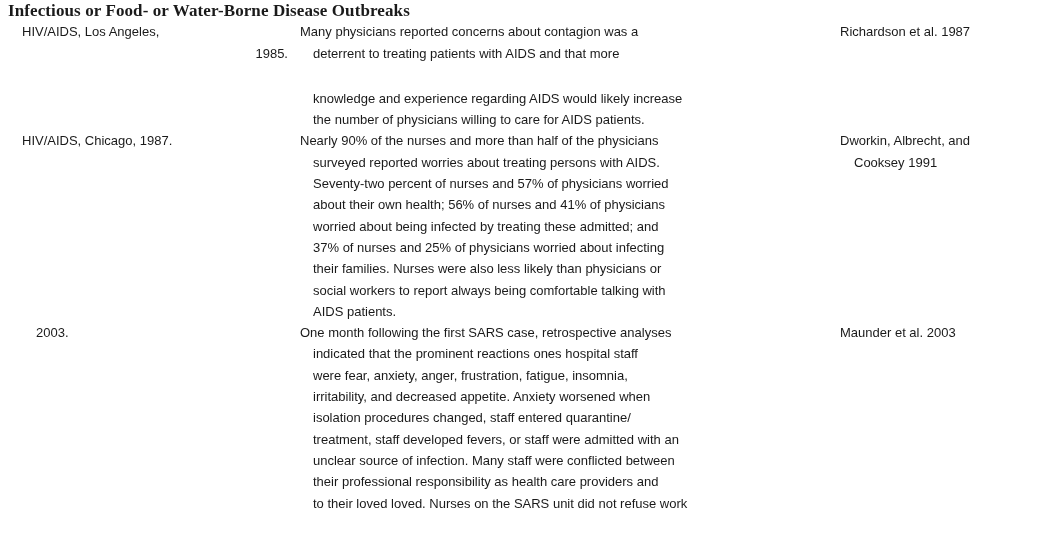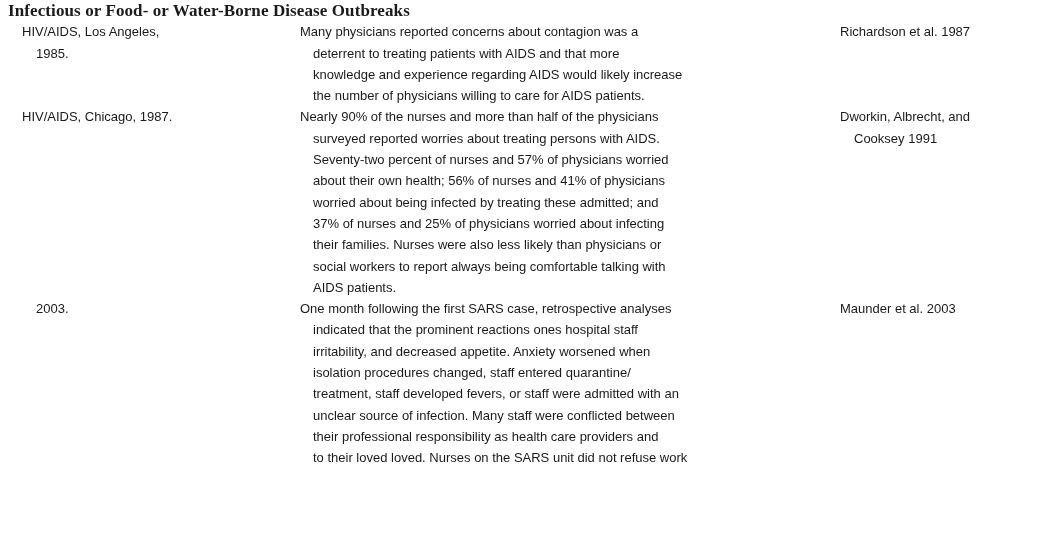--- a/index.html
+++ b/index.html
@@ -76,26 +76,26 @@
 
 <div class="page">
 
   <div class="section-heading">Infectious or Food- or Water-Borne Disease Outbreaks</div>
 
   <div class="table">
 
     <div class="row">
       <div class="cell cell-setting" style="text-indent: 0px;">
         <span class="line" style="text-indent: 0px; margin-left: -14px;">HIV/AIDS, Los Angeles,</span>
-        <span class="line cont" style="text-indent: 0px;">1985.</span>
+        <span class="line cont" style="text-indent: 0px; text-align: right;">1985.</span>
       </div>
       <div class="cell cell-finding" style="text-indent: 0px;">
         <span class="line" style="text-indent: 0px; margin-left: -13px;">Many physicians reported concerns about contagion was a</span>
         <span class="line cont" style="text-indent: 0px;">deterrent to treating patients with AIDS and that more</span>
-        <span class="line cont" style="text-indent: 0px;">knowledge and experience regarding AIDS would likely increase</span>
+        <span class="line cont" style="text-indent: 0px; margin-top: 24px;">knowledge and experience regarding AIDS would likely increase</span>
         <span class="line cont" style="text-indent: 0px;">the number of physicians willing to care for AIDS patients.</span>
       </div>
       <div class="cell cell-citation" style="text-indent: 0px;">
         <span class="line" style="text-indent: 0px; margin-left: -14px;">Richardson et al. 1987</span>
       </div>
     </div>
 
     <div class="row">
       <div class="cell cell-setting" style="text-indent: 0px;">
         <span class="line" style="text-indent: 0px; margin-left: -14px;">HIV/AIDS, Chicago, 1987.</span>
@@ -117,20 +117,21 @@
       </div>
     </div>
 
     <div class="row">
       <div class="cell cell-setting" style="text-indent: 0px;">
         <span class="line cont" style="text-indent: 0px;">2003.</span>
       </div>
       <div class="cell cell-finding" style="text-indent: 0px;">
         <span class="line" style="text-indent: 0px; margin-left: -13px;">One month following the first SARS case, retrospective analyses</span>
         <span class="line cont" style="text-indent: 0px;">indicated that the prominent reactions ones hospital staff</span>
+        <span class="line cont" style="text-indent: 0px;">were fear, anxiety, anger, frustration, fatigue, insomnia,</span>
         <span class="line cont" style="text-indent: 0px;">irritability, and decreased appetite. Anxiety worsened when</span>
         <span class="line cont" style="text-indent: 0px;">isolation procedures changed, staff entered quarantine/</span>
         <span class="line cont" style="text-indent: 0px;">treatment, staff developed fevers, or staff were admitted with an</span>
         <span class="line cont" style="text-indent: 0px;">unclear source of infection. Many staff were conflicted between</span>
         <span class="line cont" style="text-indent: 0px;">their professional responsibility as health care providers and</span>
         <span class="line cont" style="text-indent: 0px;">to their loved loved. Nurses on the SARS unit did not refuse work</span>
       </div>
       <div class="cell cell-citation" style="text-indent: 0px;">
         <span class="line" style="text-indent: 0px; margin-left: -14px;">Maunder et al. 2003</span>
       </div>

